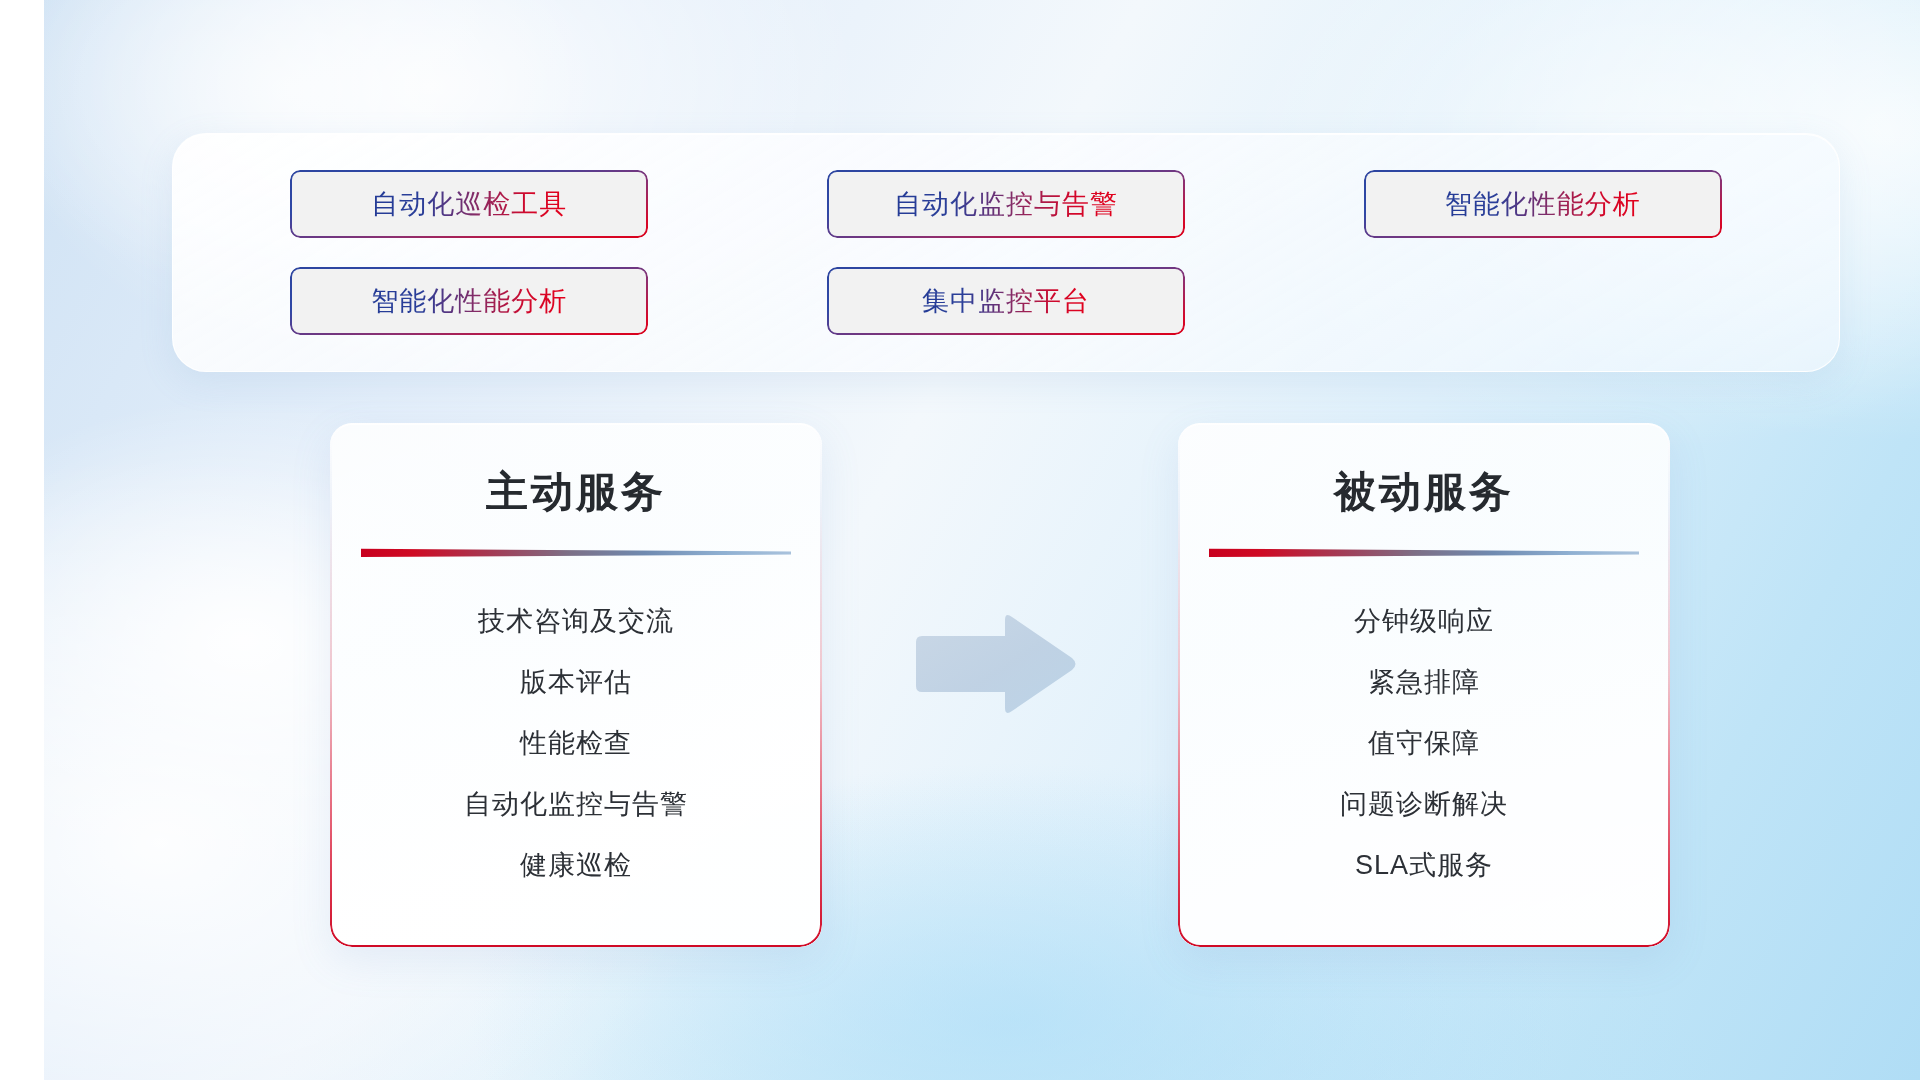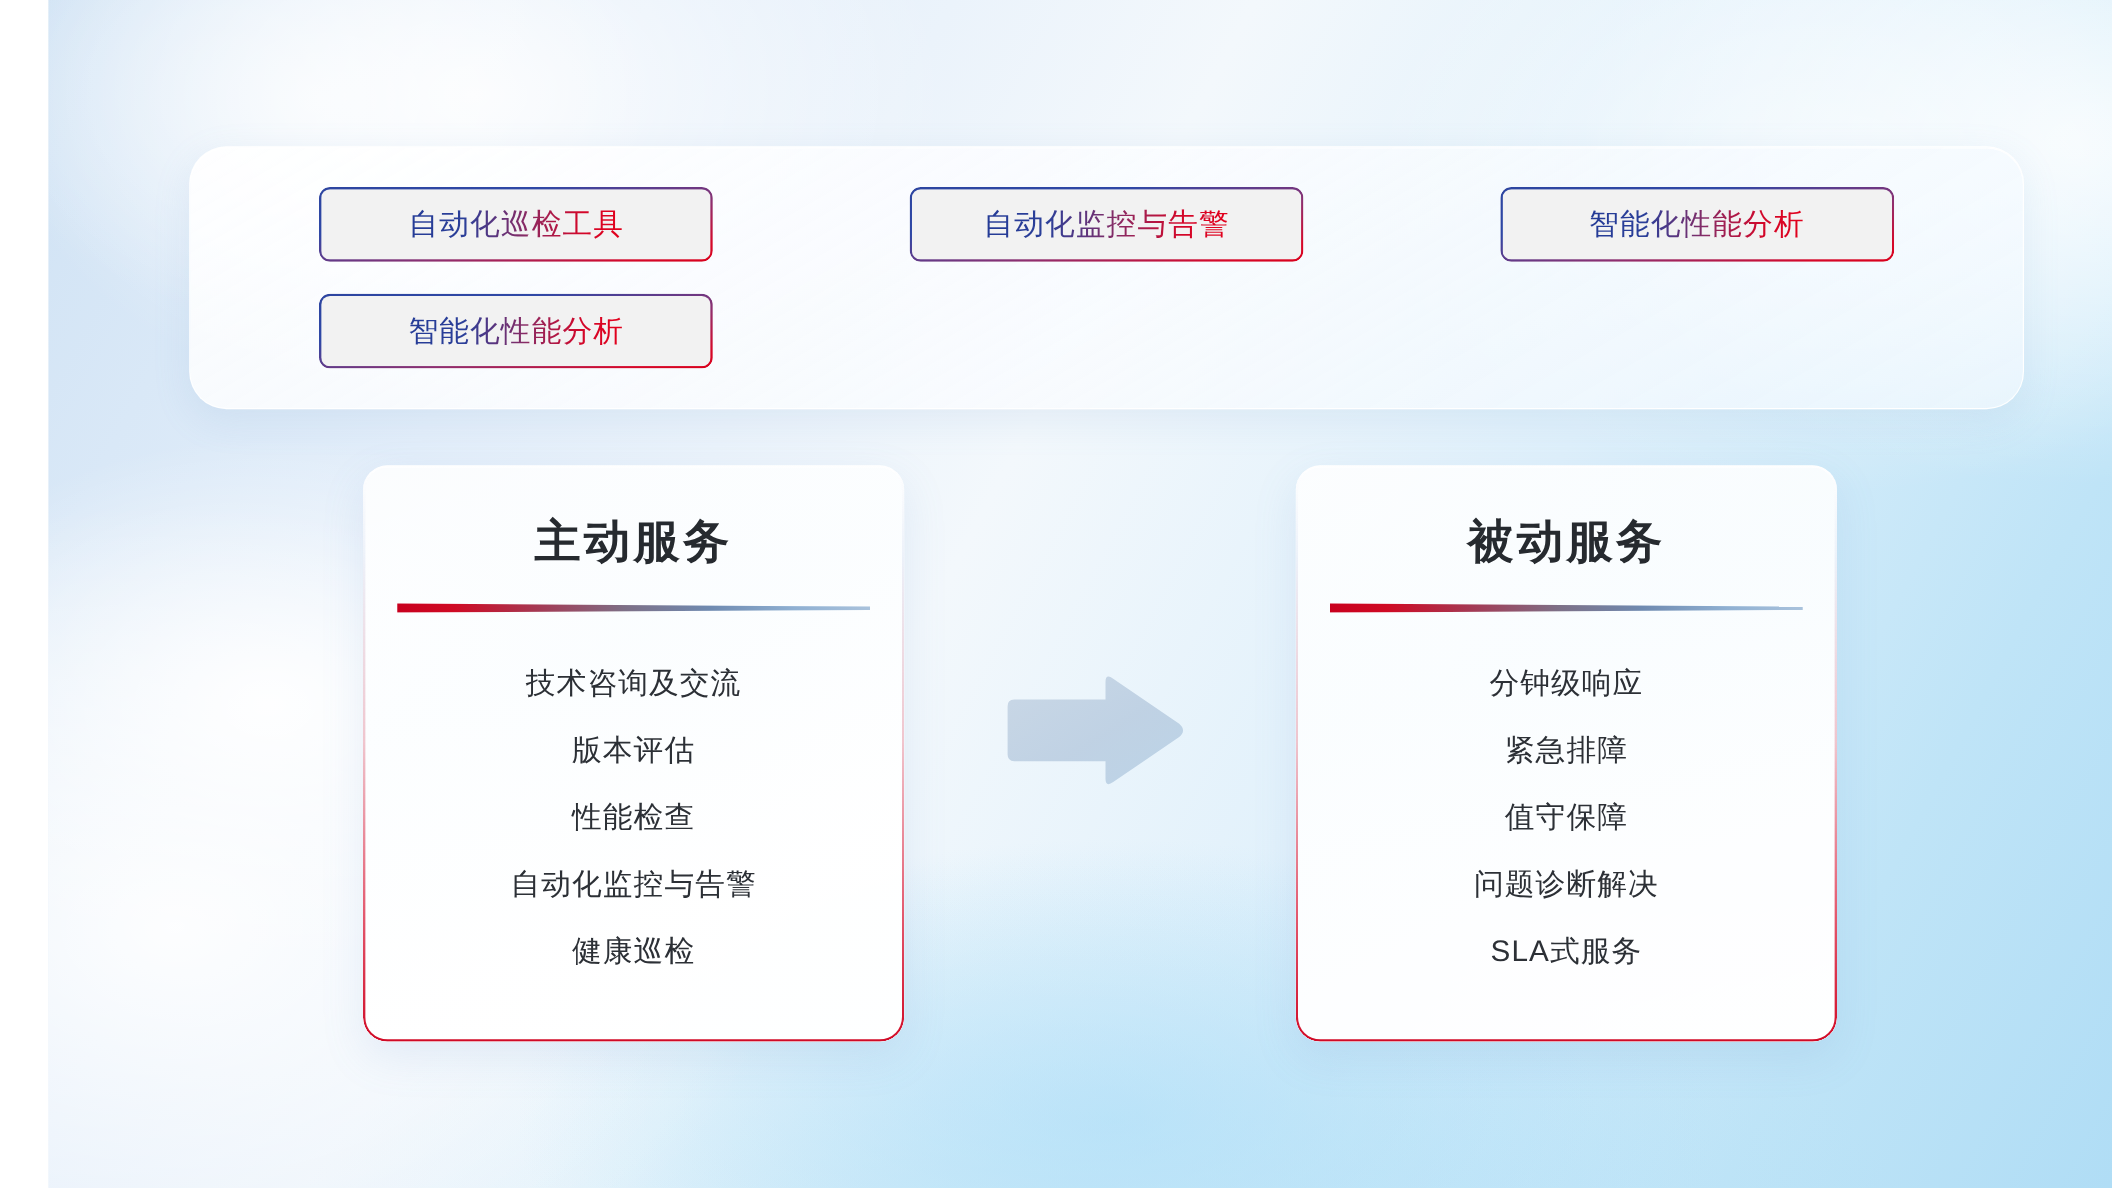--- a/index.html
+++ b/index.html
@@ -198,20 +198,23 @@
 
     <div class="pill">
       <span class="pill-label">智能化性能分析</span>
     </div>
 
     <div class="pill">
       <span class="pill-label">智能化性能分析</span>
     </div>
 
 
+    <div class="pill">
+      <span class="pill-label">集中监控平台</span>
+    </div>
 
   </div>
 
   <div class="card" id="card-active">
     <div class="card-title">主动服务</div>
     <div class="card-divider">
       <div class="taper"></div>
     </div>
     <ul class="card-list">
       <li>技术咨询及交流</li>

